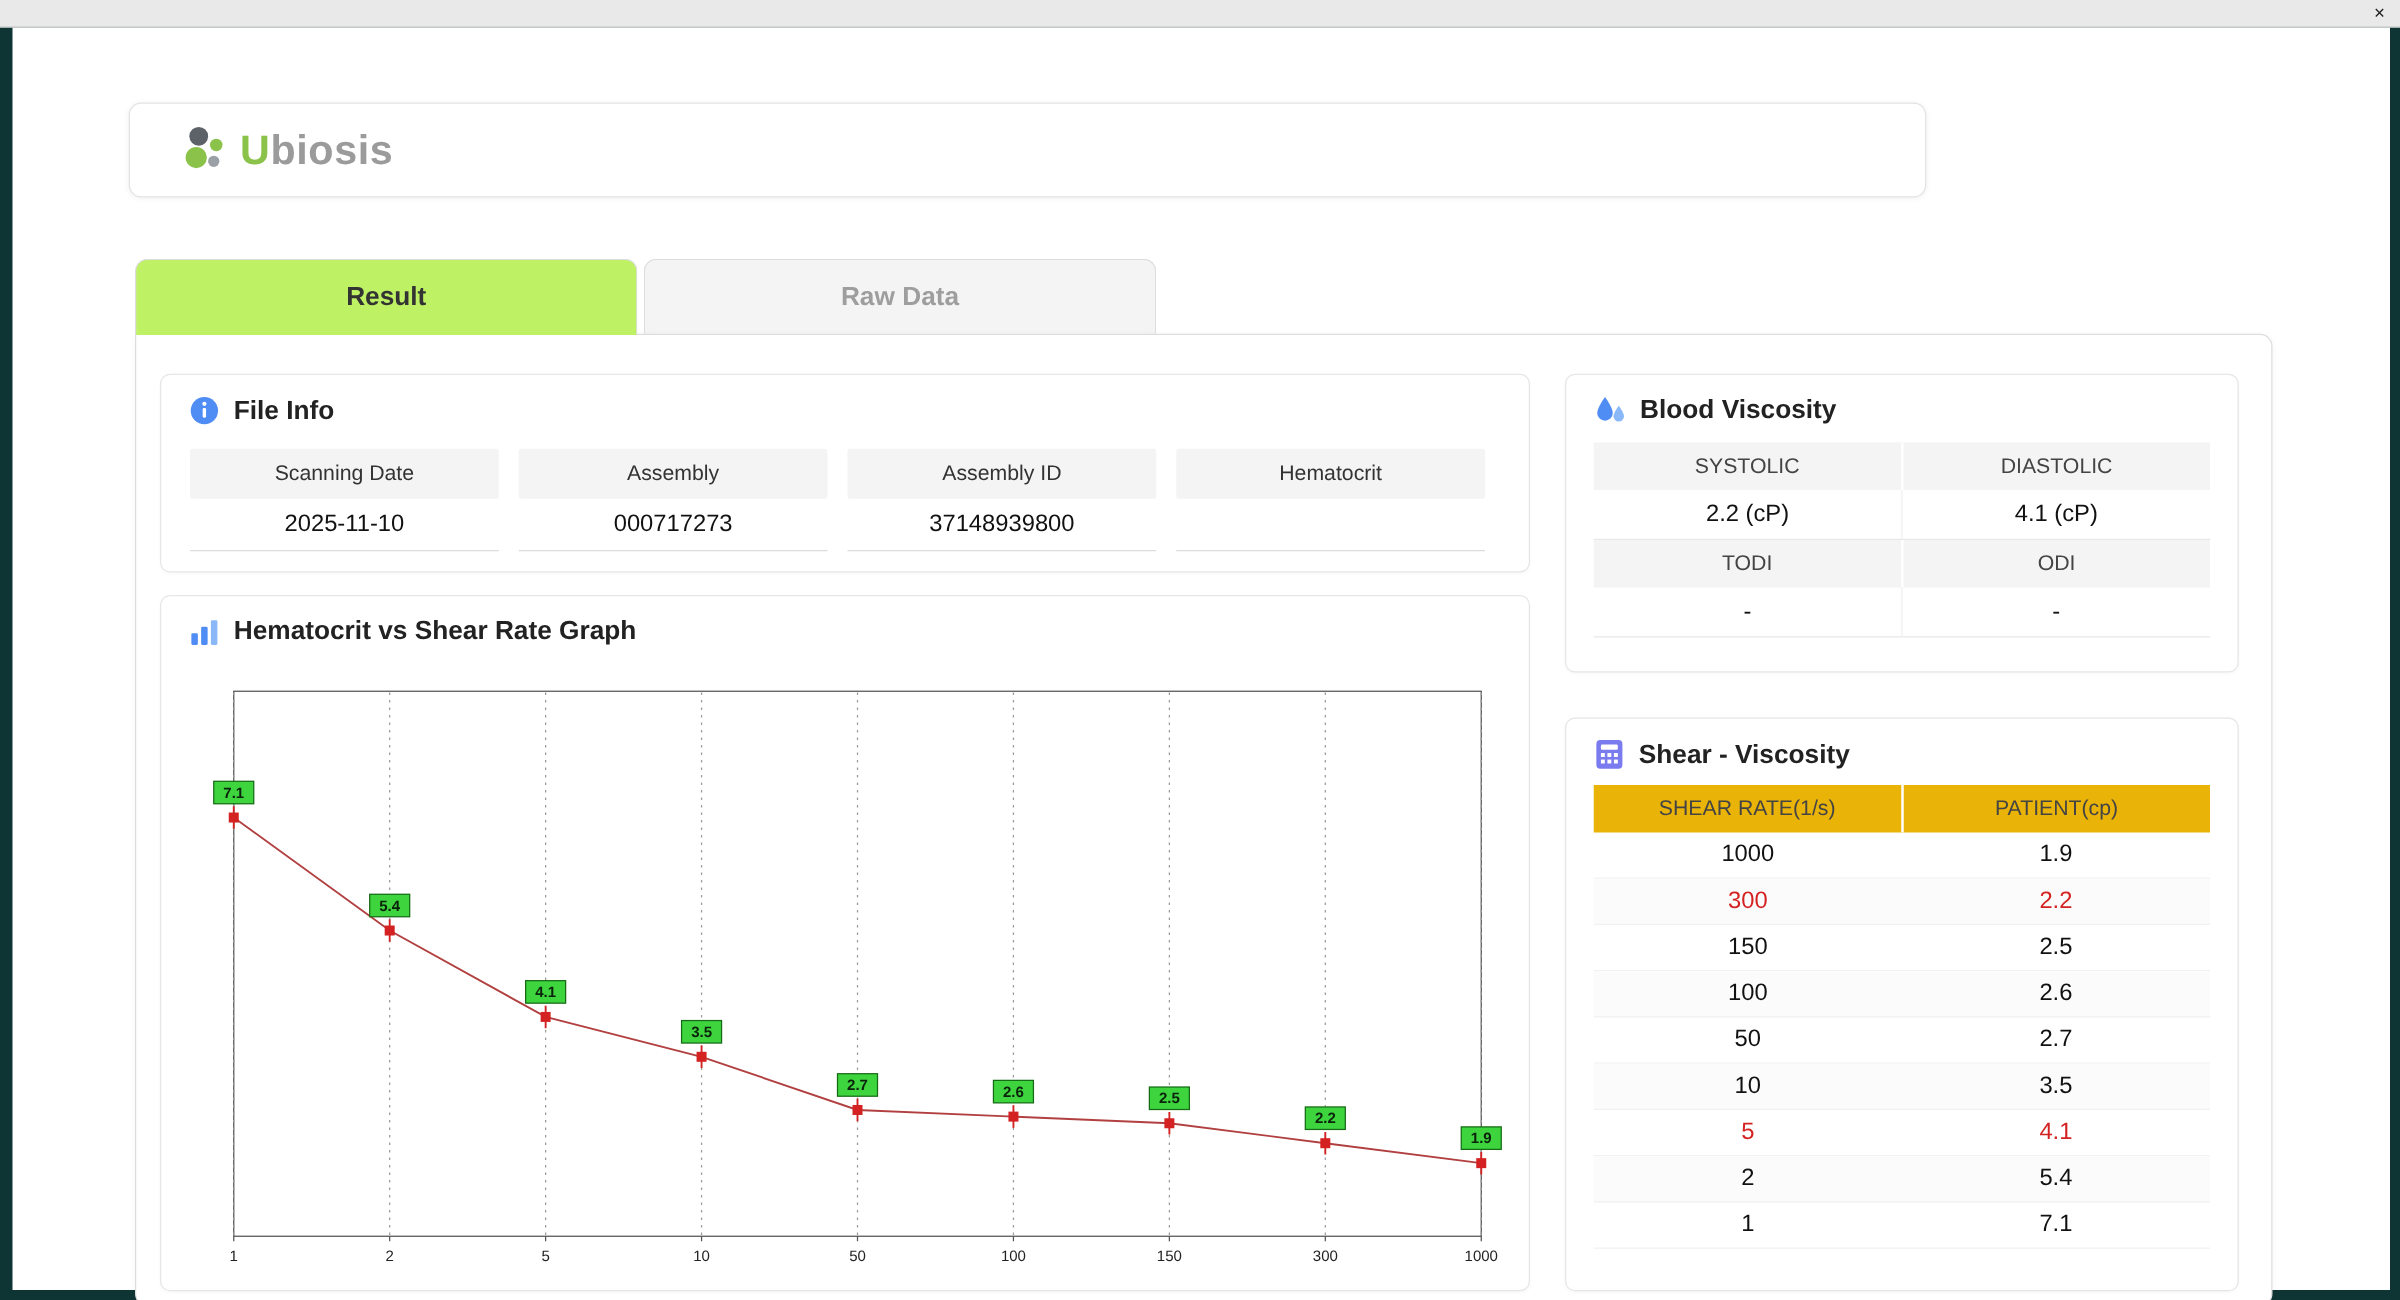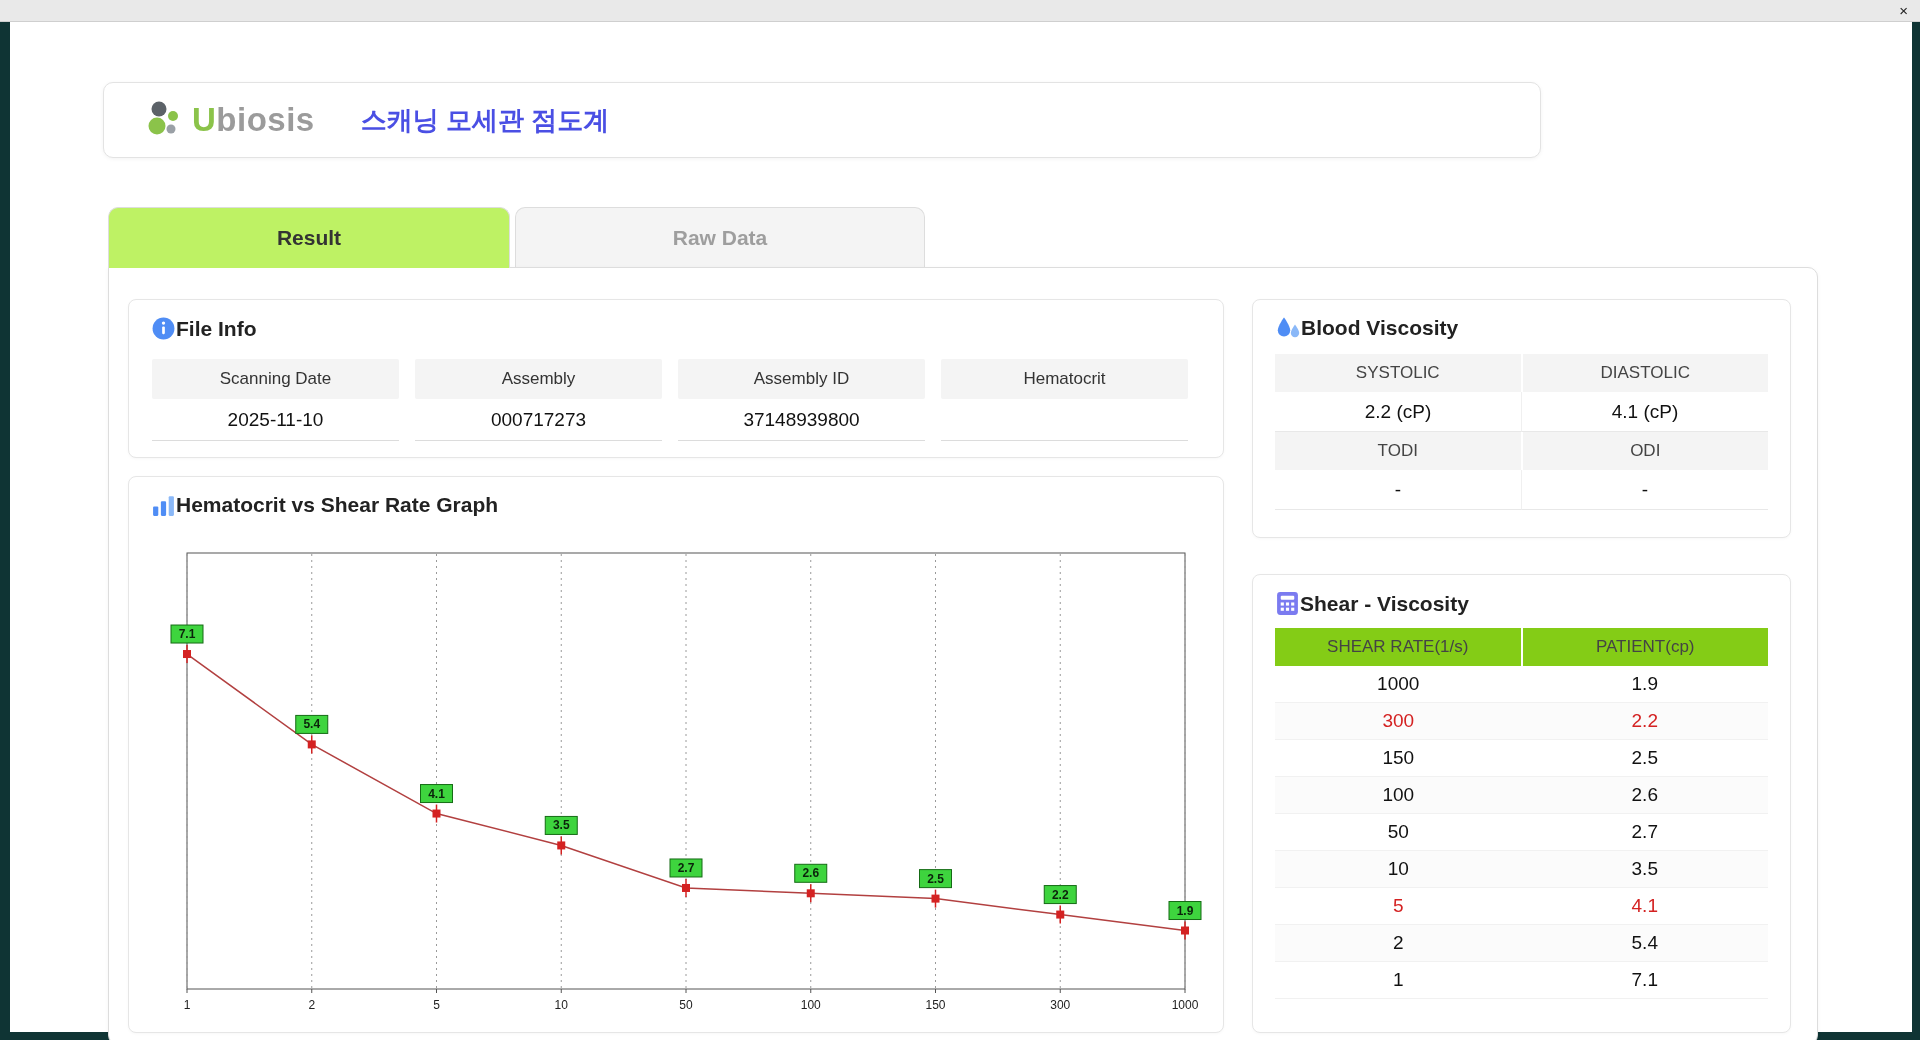--- a/index.html
+++ b/index.html
@@ -33,21 +33,21 @@
                   background:#fff; border:1px solid #dddddd; border-radius:0 10px 10px 10px;
                   z-index:2; box-shadow:0 1px 5px rgba(0,0,0,.04); }
 
   .panel { position:absolute; background:#fff; border:1px solid #e6e6e6; border-radius:8px;
            box-shadow:0 1px 3px rgba(0,0,0,.03); }
   .file-info-panel { left:19px;   top:31px;  width:1096px; height:159px; }
   .graph-panel     { left:19px;   top:208px; width:1096px; height:557px; }
   .blood-panel     { left:1143px; top:31px;  width:539px;  height:239px; }
   .shear-panel     { left:1143px; top:306px; width:539px;  height:459px; }
 
-  .panel-title { display:flex; align-items:center; padding:16px 22px 10px;
+  .panel-title { display:flex; align-items:center; gap:11px; padding:16px 22px 10px;
                  font-size:21px; font-weight:700; color:#222; }
   .panel-title svg { flex:none; }
 
   
   .fields { display:flex; gap:16px; padding:8px 0 0 23px; }
   .field { width:247px; }
   .field-label { background:#f4f4f4; height:40px; display:flex; align-items:center;
                  justify-content:center; font-size:17px; font-weight:500; color:#333;
                  border-radius:2px; }
   .field-value { height:42px; display:flex; align-items:center; justify-content:center;
@@ -57,21 +57,21 @@
   .bv-table { margin:4px 22px 0; }
   .bv-row { display:flex;justify-content:center; }
   .bv-cell { flex:1; height:38px; display:flex; align-items:center; justify-content:center; }
   .bv-head .bv-cell { background:#f4f4f4; color:#444; font-size:17px; font-weight:500; }
   .bv-head .bv-cell:first-child { border-right:2px solid #ffffff; }
   .bv-val .bv-cell { font-size:19px; color:#111; border-bottom:1px solid #e8e8e8; height:40px; }
   .bv-val .bv-cell:first-child { border-right:1px solid #f0f0f0; }
 
   
   .shear-table { margin:2px 22px 0; }
-  .shear-head { display:flex; background:#84cc16; height:38px; }
+  .shear-head { display:flex; background:#eab308; height:38px; }
   .shear-col { flex:1; display:flex; align-items:center; justify-content:center;
                font-size:17px; font-weight:500; color:#444; }
   .shear-col:first-child { border-right:2px solid #ffffff; }
   .shear-row { display:flex; height:37px; border-bottom:1px solid #f1f1f1; }
   .shear-row.alt { background:#fbfbfb; }
   .shear-cell { flex:1; display:flex; align-items:center; justify-content:center;
                 font-size:19px; color:#111; }
   .shear-row.hl .shear-cell { color:#d42222; }
 
   .chart-svg { display:block; margin:20px 0 0 40px; }
@@ -88,21 +88,20 @@
   <div class="header-card">
     <div class="logo">
       <svg width="42" height="46" viewBox="0 0 42 46">
         <circle cx="15" cy="12" r="7.5" fill="#5c6268"></circle>
         <circle cx="29" cy="19" r="5" fill="#8bc34a"></circle>
         <circle cx="13" cy="29" r="8.5" fill="#8bc34a"></circle>
         <circle cx="27" cy="32" r="4.5" fill="#9aa0a6"></circle>
       </svg>
       <span class="logo-text">Ubiosis</span>
     </div>
-    <div class="app-title">스캐닝 모세관 점도계</div>
   </div>
 
   <div class="tab tab-result">Result</div>
   <div class="tab tab-rawdata">Raw Data</div>
 
   <div class="content-card">
 
     <div class="panel file-info-panel">
       <div class="panel-title">
         <svg width="25" height="25" viewBox="0 0 24 24">

